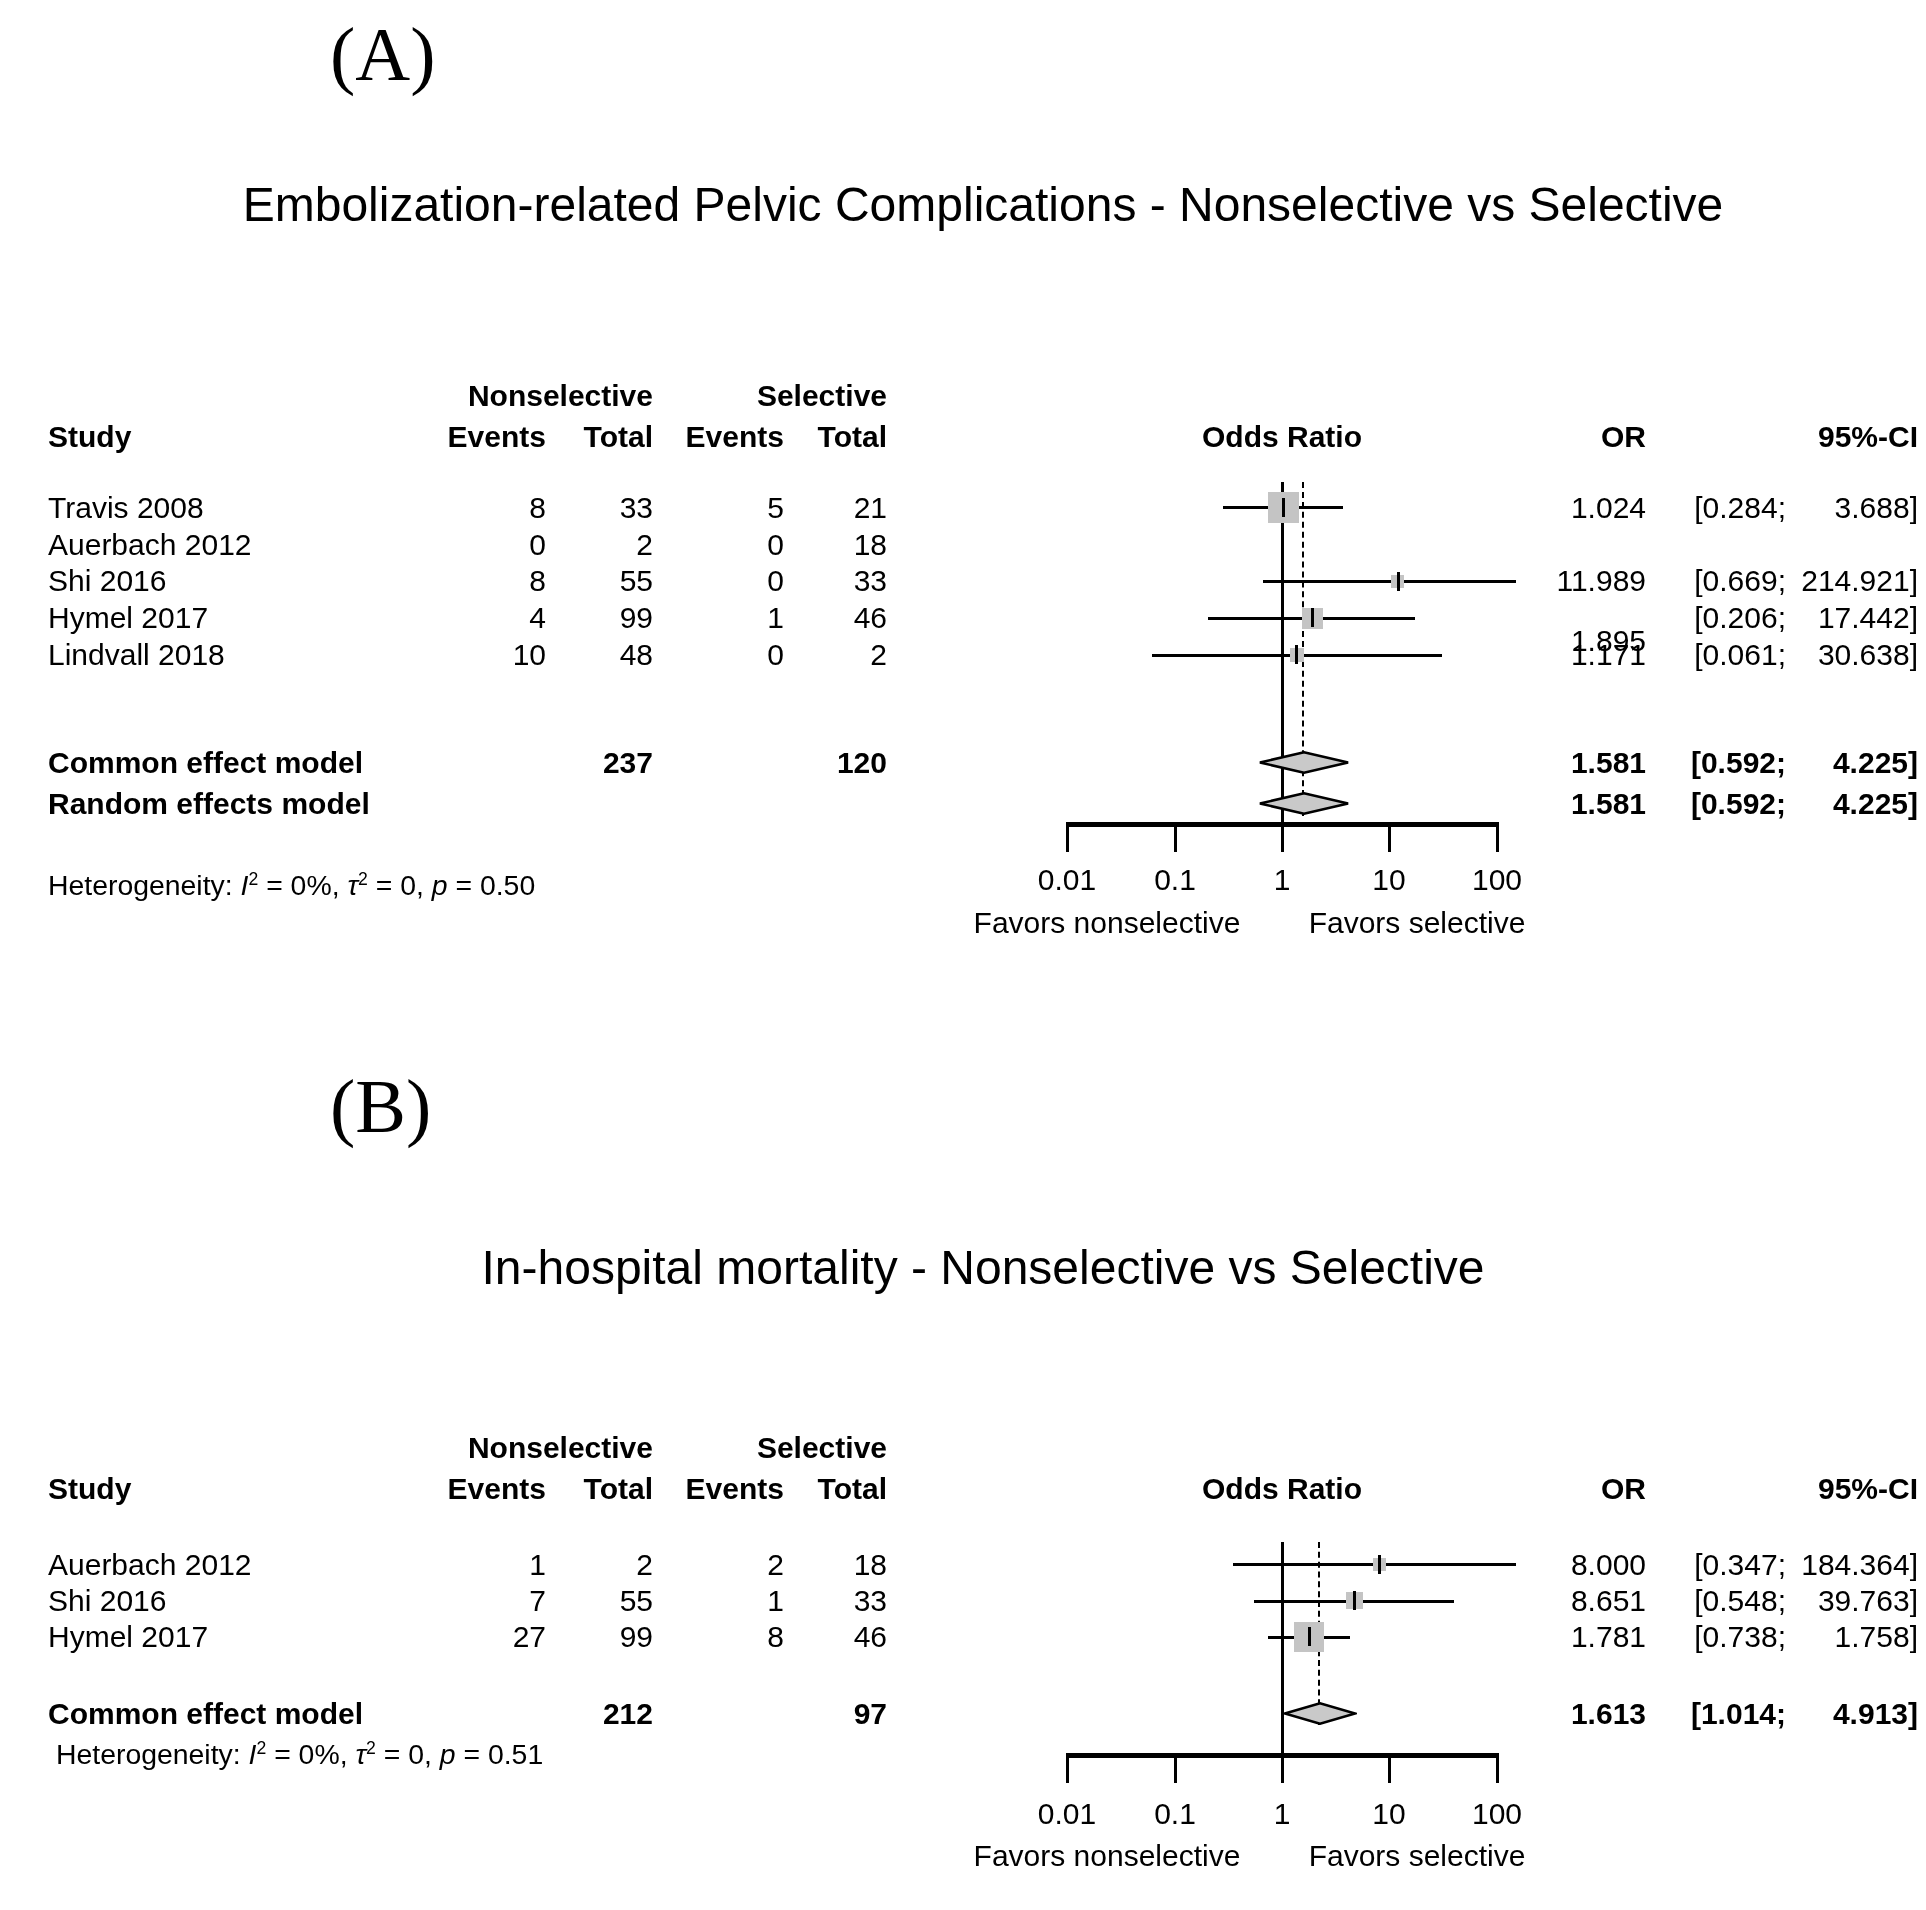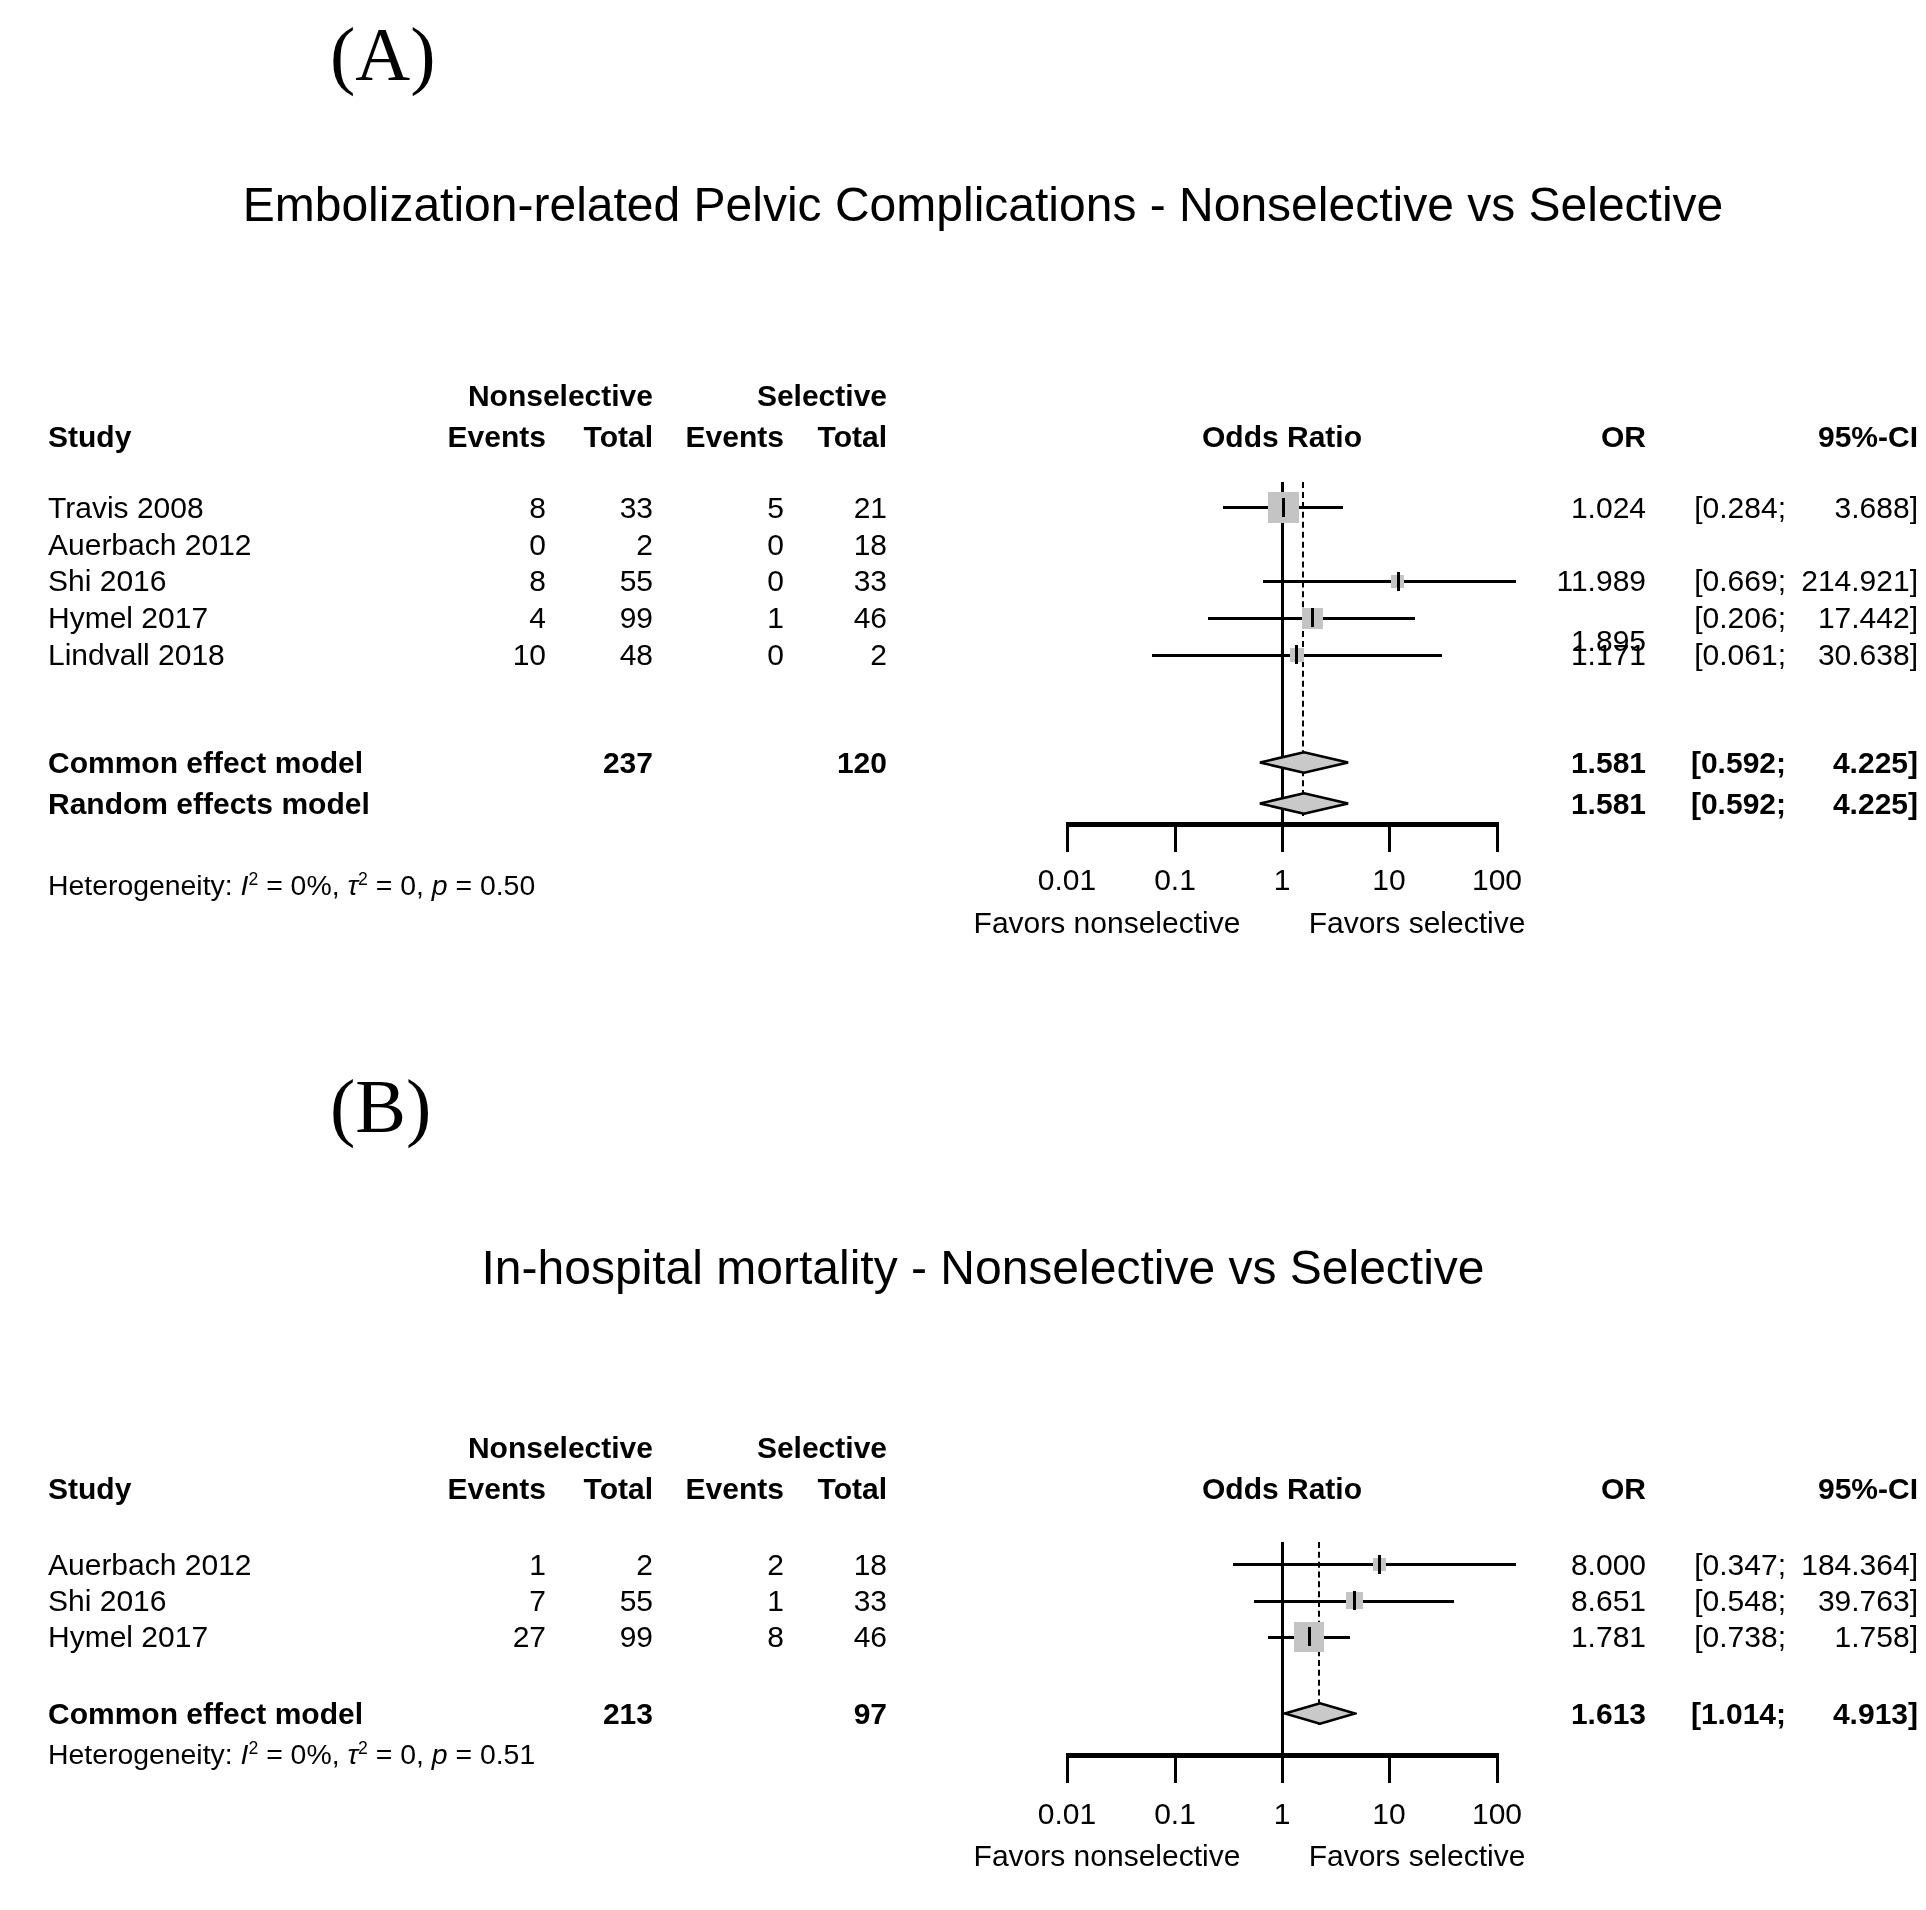--- a/index.html
+++ b/index.html
@@ -159,27 +159,27 @@
   <div class="t ra" style="left:653px;top:1622px">99</div>
   <div class="t ra" style="left:784px;top:1622px">8</div>
   <div class="t ra" style="left:887px;top:1622px">46</div>
   <div class="t ra" style="left:1646px;top:1622px">1.781</div>
   <div class="t ra" style="left:1786px;top:1622px">[0.738;</div>
   <div class="t ra" style="left:1918px;top:1622px">1.758]</div>
 </div>
 
 <div>
   <div class="t b" style="left:48px;top:1699px">Common effect model</div>
-  <div class="t b ra" style="left:653px;top:1699px">213</div>
+  <div class="t b ra" style="left:653px;top:1699px">212</div>
   <div class="t b ra" style="left:887px;top:1699px">97</div>
   <div class="t b ra" style="left:1646px;top:1699px">1.613</div>
   <div class="t b ra" style="left:1786px;top:1699px">[1.014;</div>
   <div class="t b ra" style="left:1918px;top:1699px">4.913]</div>
 </div>
-<div class="t het" style="left:48px;top:1738px"><span>Heterogeneity:</span>
+<div class="t het" style="left:56px;top:1738px"><span>Heterogeneity:</span>
 <i>I</i><sup>2</sup>
 <span>= 0%,</span>
 <i>τ</i><sup>2</sup>
 <span>= 0,</span>
 <i>p</i>
 <span>= 0.51</span></div>
 
 <div class="t ca" style="left:1067px;top:1799px">0.01</div>
 <div class="t ca" style="left:1175px;top:1799px">0.1</div>
 <div class="t ca" style="left:1282px;top:1799px">1</div>

